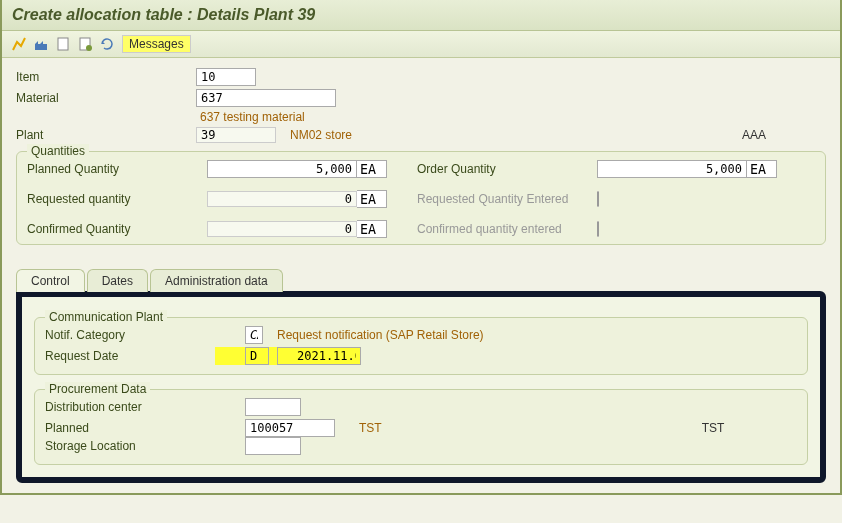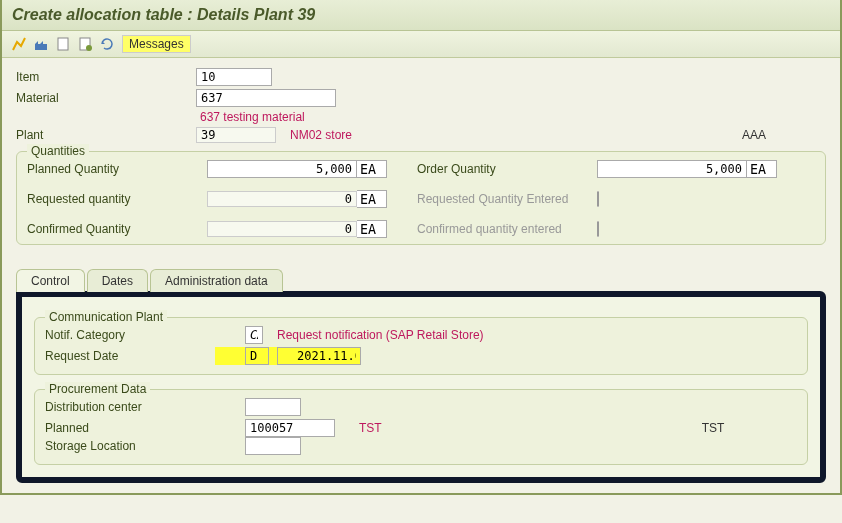--- a/index.html
+++ b/index.html
@@ -12,21 +12,21 @@
     .tb-icon svg { width: 16px; height: 16px; }
     .messages-btn { background: #ffff66; padding: 1px 6px; border: 1px solid #ccc; cursor: pointer; margin-left: 2px; }
     .content { padding: 10px 14px; }
     .row { display: flex; align-items: center; margin-bottom: 3px; }
     .label { width: 180px; color: #3a4a1a; }
     .label-gray { width: 180px; color: #999; }
     .input { border: 1px solid #aaa; padding: 1px 4px; background: #fff; height: 18px; font-family: monospace; font-size: 12px; }
     .input-ro { border: 1px solid #ccc; padding: 1px 4px; background: #f7f9ef; height: 16px; font-family: monospace; font-size: 12px; }
     .input-num { text-align: right; }
     .unit { font-family: monospace; border: 1px solid #aaa; border-left: none; padding: 1px 3px; background: #fff; height: 18px; }
-    .desc-text { margin-left: 4px; color: #be185d; }
+    .desc-text { margin-left: 4px; color: #a16207; }
     .fieldset { border: 1px solid #c5d0a5; border-radius: 6px; margin-top: 8px; padding: 8px 10px 6px; background: #eef2dc; position: relative; }
     .fieldset-title { position: absolute; top: -8px; left: 10px; background: #eef2dc; padding: 0 4px; color: #3a4a1a; font-size: 12px; }
     .qty-grid { display: grid; grid-template-columns: 180px 150px 30px 30px 180px 150px 30px; row-gap: 12px; align-items: center; }
     .checkbox { width: 14px; height: 14px; border: 1px solid #999; border-radius: 3px; background: #f0f0e8; }
     .tabs { display: flex; margin-top: 24px; position: relative; z-index: 2; }
     .tab { padding: 4px 14px; border: 1px solid #b8c494; border-bottom: none; background: #e8edd6; border-radius: 6px 6px 0 0; margin-right: 2px; cursor: pointer; }
     .tab.active { background: #f2f5e4; font-weight: normal; }
     .tab-panel { border: 6px solid #0f172a; border-radius: 0 6px 6px 6px; padding: 12px; background: #f2f5e4; margin-top: -1px; }
     .hl { background: #ffff33; }
     .spacer { width: 30px; }
@@ -70,21 +70,21 @@
         <svg viewBox="0 0 16 16">
           <path d="M3 8 A5 5 0 1 1 5 12" stroke="#4a7ab8" stroke-width="1.5" fill="none"></path>
           <path d="M3 5 L3 8 L6 8" fill="#4a7ab8"></path>
         </svg>
       </span>
     <span class="messages-btn">Messages</span>
   </div>
   <div class="content">
     <div class="row">
       <div class="label">Item</div>
-      <input class="input" style="width: 76px;" value="10">
+      <input class="input" style="width: 60px;" value="10">
     </div>
     <div class="row">
       <div class="label">Material</div>
       <input class="input" style="width: 140px;" value="637">
     </div>
     <div class="row">
       <div class="label"></div>
       <div class="desc-text">637 testing material</div>
     </div>
     <div class="plant-row">

